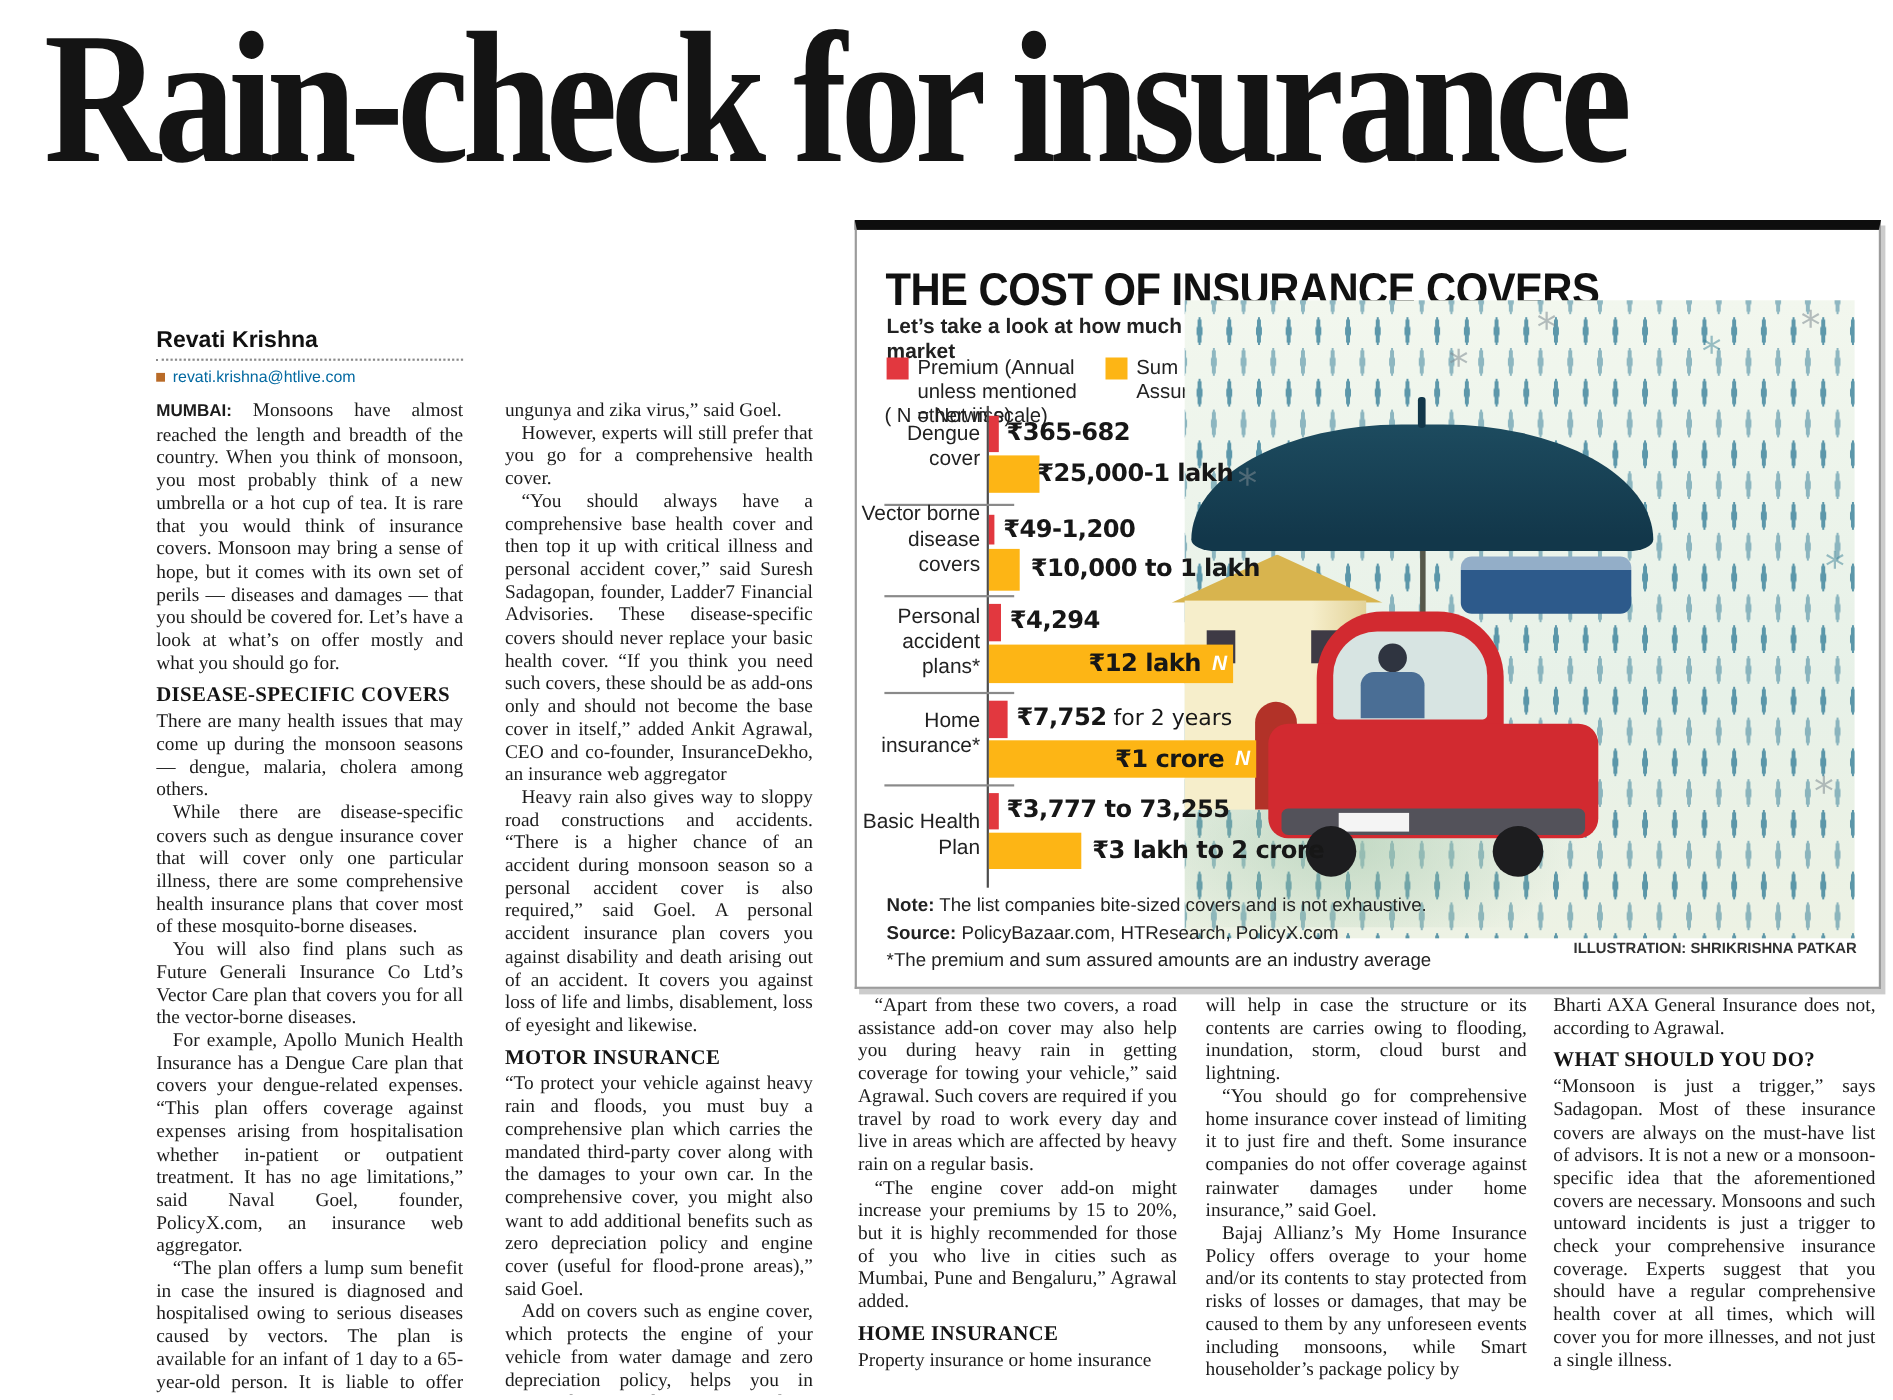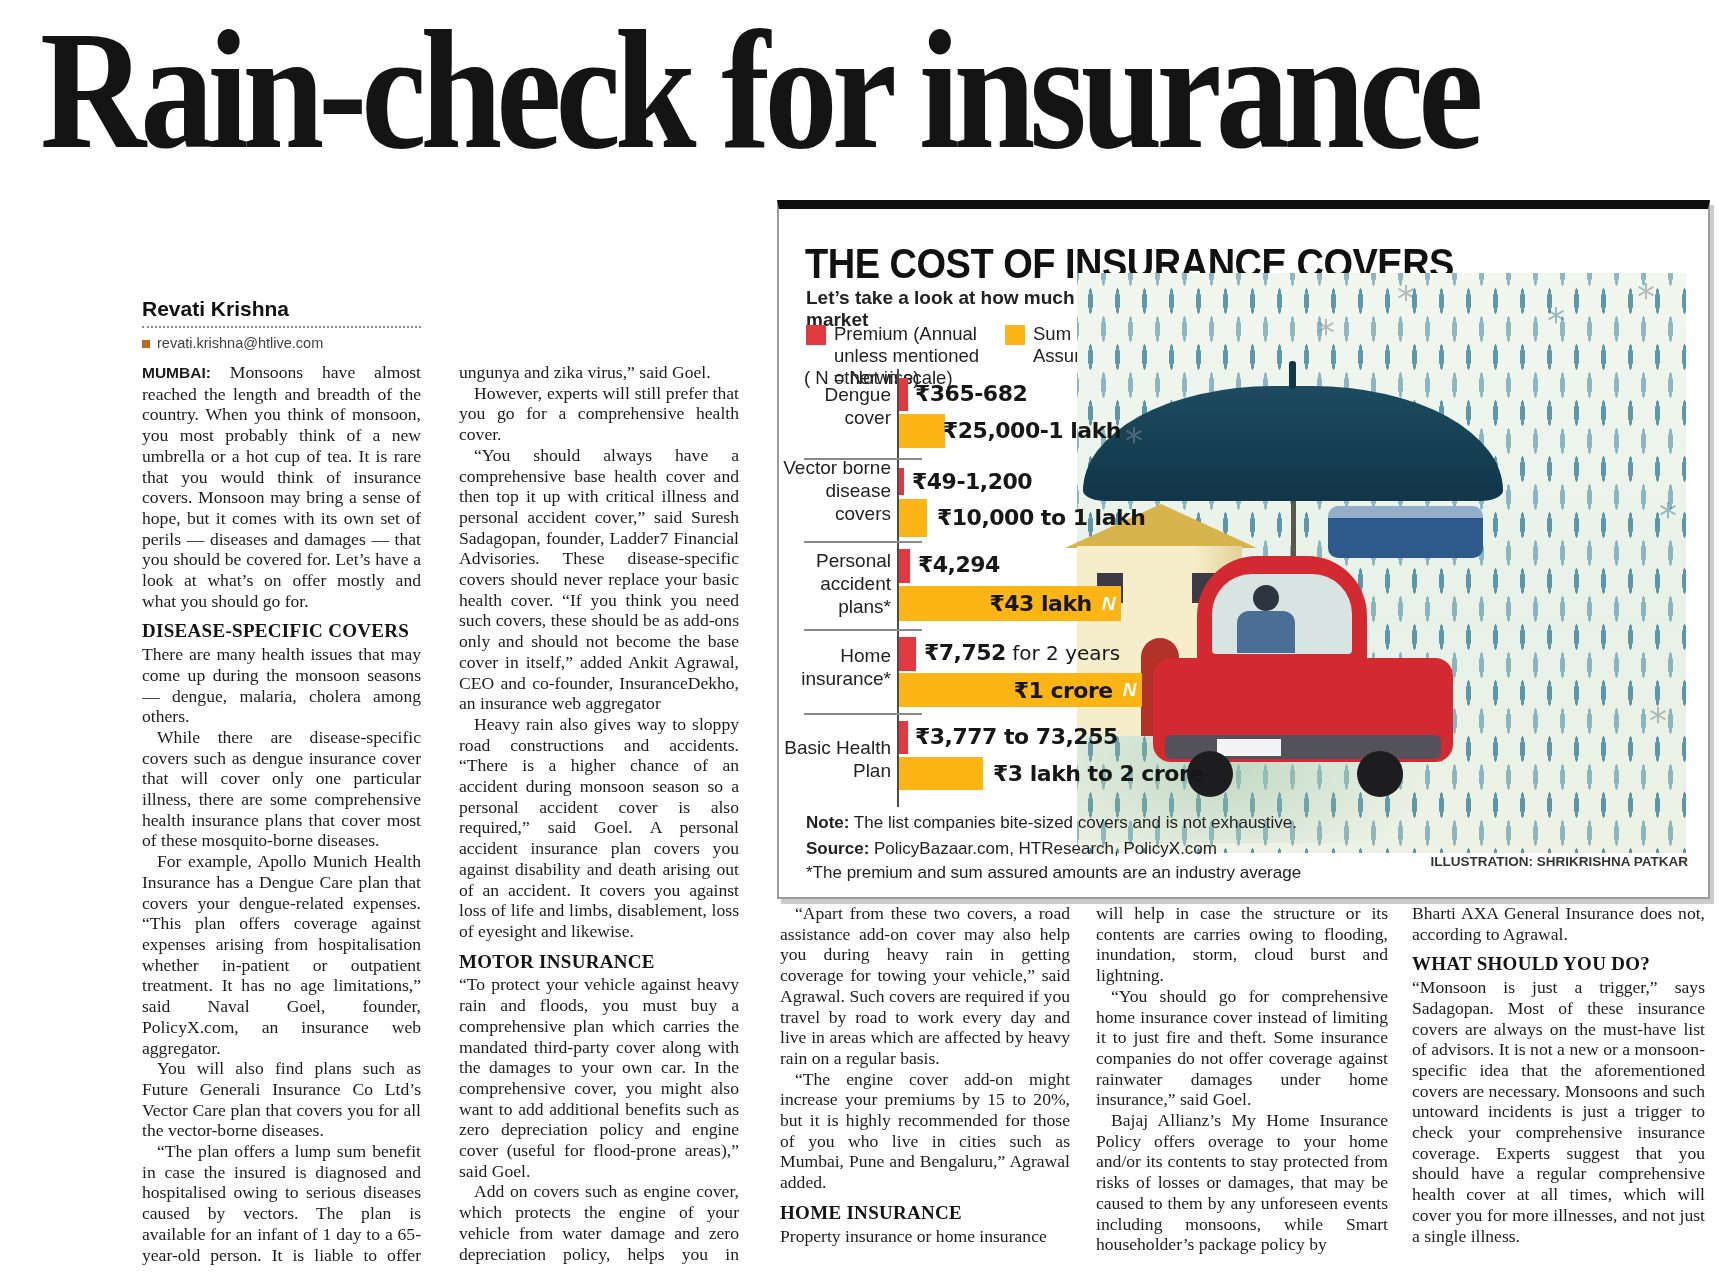--- a/index.html
+++ b/index.html
@@ -10,21 +10,21 @@
   .headline{position:absolute;left:40px;top:4px;font-family:"Liberation Serif",serif;
     font-weight:700;font-size:147px;line-height:1;letter-spacing:-6px;color:#141414;
     transform:scaleY(1.16);transform-origin:0 0;white-space:nowrap;margin:0;}
   .standfirst{position:absolute;left:44px;top:186px;width:650px;
     font-family:"Liberation Sans",sans-serif;font-weight:700;font-size:29px;
     line-height:35px;letter-spacing:-0.3px;color:#222;}
   .kicker{color:#1b9ad2;}
   .byline{position:absolute;left:142px;top:297px;width:279px;}
   .byline .name{font-family:"Liberation Sans",sans-serif;font-weight:700;font-size:21px;
     color:#111;padding-bottom:5px;border-bottom:2px dotted #8a8a8a;}
-  .byline .mail{margin-top:7px;font-family:"Liberation Sans",sans-serif;font-size:14.5px;color:#404040;}
+  .byline .mail{margin-top:7px;font-family:"Liberation Sans",sans-serif;font-size:14.5px;color:#0369a1;}
   .sq{display:inline-block;width:8px;height:8px;background:#b96b28;margin-right:7px;}
 
   
   .col{position:absolute;text-align:justify;font-size:17.6px;line-height:20.7px;overflow:hidden;}
   .col p{margin:0;}
   .col p.ind{text-indent:15px;}
   .col h3{margin:10px 0 2px;font-size:19px;letter-spacing:.3px;color:#141414;}
   .lead{font-family:"Liberation Sans",sans-serif;font-weight:700;font-size:15.5px;}
   #col1{left:142px;top:362px;width:279px;height:906px;}
   #col2{left:459px;top:362px;width:280px;height:906px;}
@@ -119,22 +119,22 @@
   <div class="byline">
     <div class="name">Revati Krishna</div>
     <div class="mail"><span class="sq"></span><span>revati.krishna@htlive.com</span></div>
   </div>
 
   <div class="col" id="col1">
     <p><span class="lead">MUMBAI:</span><span> Monsoons have almost reached the length and breadth of the country. When you think of monsoon, you most probably think of a new umbrella or a hot cup of tea. It is rare that you would think of insurance covers. Monsoon may bring a sense of hope, but it comes with its own set of perils — diseases and damages — that you should be covered for. Let’s have a look at what’s on offer mostly and what you should go for.</span></p>
     <h3>DISEASE-SPECIFIC COVERS</h3>
     <p>There are many health issues that may come up during the monsoon seasons — dengue, malaria, cholera among others.</p>
     <p class="ind">While there are disease-specific covers such as dengue insurance cover that will cover only one particular illness, there are some comprehensive health insurance plans that cover most of these mosquito-borne diseases.</p>
+    <p class="ind">You will also find plans such as Future Generali Insurance Co Ltd’s Vector Care plan that covers you for all the vector-borne diseases.</p>
     <p class="ind">For example, Apollo Munich Health Insurance has a Dengue Care plan that covers your dengue-related expenses. “This plan offers coverage against expenses arising from hospitalisation whether in-patient or outpatient treatment. It has no age limitations,” said Naval Goel, founder, PolicyX.com, an insurance web aggregator.</p>
-    <p class="ind">You will also find plans such as Future Generali Insurance Co Ltd’s Vector Care plan that covers you for all the vector-borne diseases.</p>
     <p class="ind">“The plan offers a lump sum benefit in case the insured is diagnosed and hospitalised owing to serious diseases caused by vectors. The plan is available for an infant of 1 day to a 65-year-old person. It is liable to offer coverage against –malaria, dengue, lymphatic filariasis, kala-azar, Japanese encephalitis, chik-</p>
   </div>
 
   <div class="col" id="col2">
     <p>ungunya and zika virus,” said Goel.</p>
     <p class="ind">However, experts will still prefer that you go for a comprehensive health cover.</p>
     <p class="ind">“You should always have a comprehensive base health cover and then top it up with critical illness and personal accident cover,” said Suresh Sadagopan, founder, Ladder7 Financial Advisories. These disease-specific covers should never replace your basic health cover. “If you think you need such covers, these should be as add-ons only and should not become the base cover in itself,” added Ankit Agrawal, CEO and co-founder, InsuranceDekho, an insurance web aggregator</p>
     <p class="ind">Heavy rain also gives way to sloppy road constructions and accidents. “There is a higher chance of an accident during monsoon season so a personal accident cover is also required,” said Goel. A personal accident insurance plan covers you against disability and death arising out of an accident. It covers you against loss of life and limbs, disablement, loss of eyesight and likewise.</p>
     <h3>MOTOR INSURANCE</h3>
     <p>“To protect your vehicle against heavy rain and floods, you must buy a comprehensive plan which carries the mandated third-party cover along with the damages to your own car. In the comprehensive cover, you might also want to add additional benefits such as zero depreciation policy and engine cover (useful for flood-prone areas),” said Goel.</p>
@@ -221,21 +221,21 @@
       <div class="cat" style="top:247px;">Vector borne disease covers</div>
       <div class="bar premium" style="top:259px;width:5px;height:27px;"></div>
       <div class="blabel" style="left:133px;top:260px;">₹49-1,200</div>
       <div class="bar sum" style="top:290px;width:28px;height:38px;"></div>
       <div class="blabel" style="left:158px;top:296px;">₹10,000 to 1 lakh</div>
 
       <div class="cat" style="top:340px;">Personal accident plans*</div>
       <div class="bar premium" style="top:340px;width:11px;height:34px;"></div>
       <div class="blabel" style="left:139px;top:343px;">₹4,294</div>
       <div class="bar sum inbar" style="top:377px;width:222px;height:35px;">
-        <span>₹43 lakh</span>
+        <span>₹12 lakh</span>
         <span class="nmark">N</span>
       </div>
 
       <div class="cat" style="top:435px;">Home insurance*</div>
       <div class="bar premium" style="top:428px;width:17px;height:34px;"></div>
       <div class="blabel" style="left:145px;top:431px;"><span class="val">₹7,752</span><span class="suffix"> for 2 years</span></div>
       <div class="bar sum inbar" style="top:464px;width:243px;height:34px;">
         <span>₹1 crore</span>
         <span class="nmark">N</span>
       </div>

